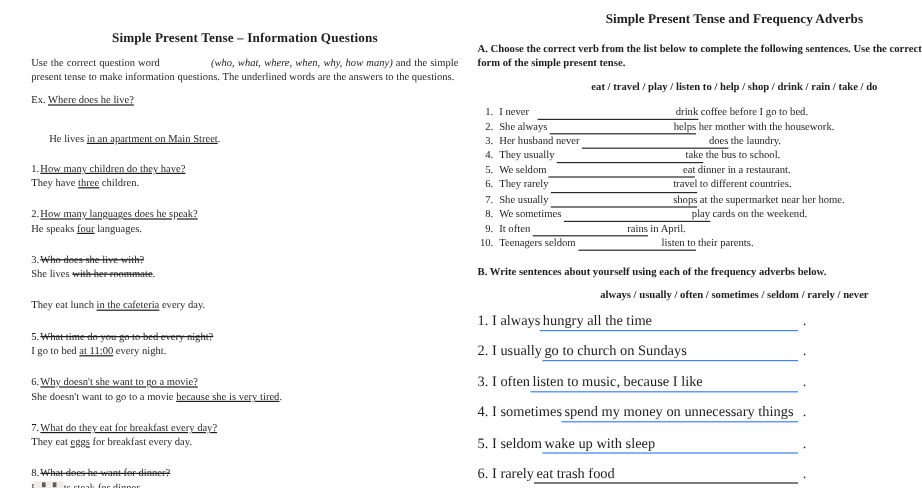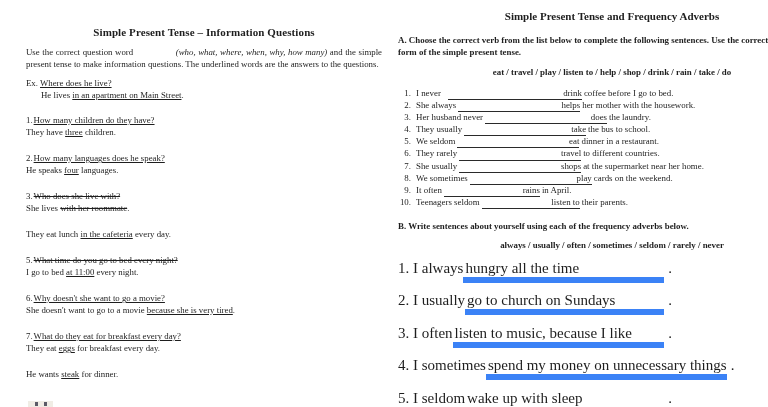--- a/index.html
+++ b/index.html
@@ -19,21 +19,21 @@
 
   
   .doc-title {
     font-size: 11px; font-weight: bold; text-align: center;
     margin: 0 0 9px 0; letter-spacing: 0.1px;
   }
   .intro { font-size: 8.8px; line-height: 11.5px; margin-bottom: 8px; text-align: justify; }
   .intro .it { font-style: italic; margin-left: 40px; }
 
   .example { font-size: 8.8px; line-height: 11.6px; margin-bottom: 13px; }
-  .example .ex-answer { padding-left: 15px; }
+  .example .ex-answer { padding-left: 15px; margin-top: 20px; }
 
   .qa { font-size: 8.8px; line-height: 12px; margin-bottom: 14px; }
   .q-num { margin-right: 1px; }
 
   .u { text-decoration: underline; text-underline-offset: 1px; text-decoration-thickness: 0.9px; }
   .strike { text-decoration: line-through; text-decoration-thickness: 0.9px; }
 
   
   .doc-title-r {
     font-size: 11px; font-weight: bold; text-align: center;
@@ -55,23 +55,23 @@
   }
   .a-row:nth-child(1) .a-blank { margin-left: 7px; min-width: 134px; }
   .a-row:nth-child(9) .a-blank { min-width: 96px; }
   .a-row:nth-child(10) .a-blank { min-width: 98px; }
 
   .b-instr { font-weight: bold; font-size: 8.9px; margin: 12px 0 9px 0; }
   .b-bank {
     font-weight: bold; font-size: 8.9px; text-align: center;
     width: 428px; margin: 0 0 10px 0;
   }
-  .b-row { display: flex; align-items: baseline; width: 274px; font-size: 15px; margin-bottom: 9.4px; }
+  .b-row { display: flex; align-items: baseline; width: 274px; font-size: 12px; margin-bottom: 9.4px; }
   .b-prefix { flex: 0 0 auto; white-space: nowrap; }
-  .b-fill { flex: 1 1 auto; border-bottom: 6px solid #3b82f6; white-space: nowrap; }
+  .b-fill { flex: 1 1 auto; border-bottom: 1px solid #3b82f6; white-space: nowrap; }
   .b-ans { margin-left: 2px; }
   .b-fill.strike-pos { border-bottom: 1px solid #2a2a2a; }
   .b-fill.strike-pos .b-ans { position: relative; top: 0; display: inline-block; font-family: Liberation Serif, serif; }
   .b-period { margin-left: 4px; flex: 0 0 auto; }
 
   
   .page-fragment {
     position: absolute; left: 28px; top: 401px;
     width: 25px; height: 6px; background: #f0ede5;
   }
@@ -116,20 +116,21 @@
       </div>
       <div class="qa">
         <div><span class="q-num">6.</span><span class="u">Why doesn't she want to go a movie?</span></div>
         <div><span>She doesn't want to go to a movie </span><span class="u">because she is very tired</span><span>.</span></div>
       </div>
       <div class="qa">
         <div><span class="q-num">7.</span><span class="u">What do they eat for breakfast every day?</span></div>
         <div><span>They eat </span><span class="u">eggs</span><span> for breakfast every day.</span></div>
       </div>
       <div class="qa">
+        <div><span class="q-num">8.</span><span class="strike">What does he want for dinner?</span></div>
         <div><span>He wants </span><span class="u">steak</span><span> for dinner.</span></div>
       </div>
     </div>
 </div>
 
 <div class="page" id="page-right">
   <h1 class="doc-title-r">Simple Present Tense and Frequency Adverbs</h1>
 
   <p class="a-instr">
     <span>A. Choose the correct verb from the list below to complete the following sentences. Use the correct</span>

